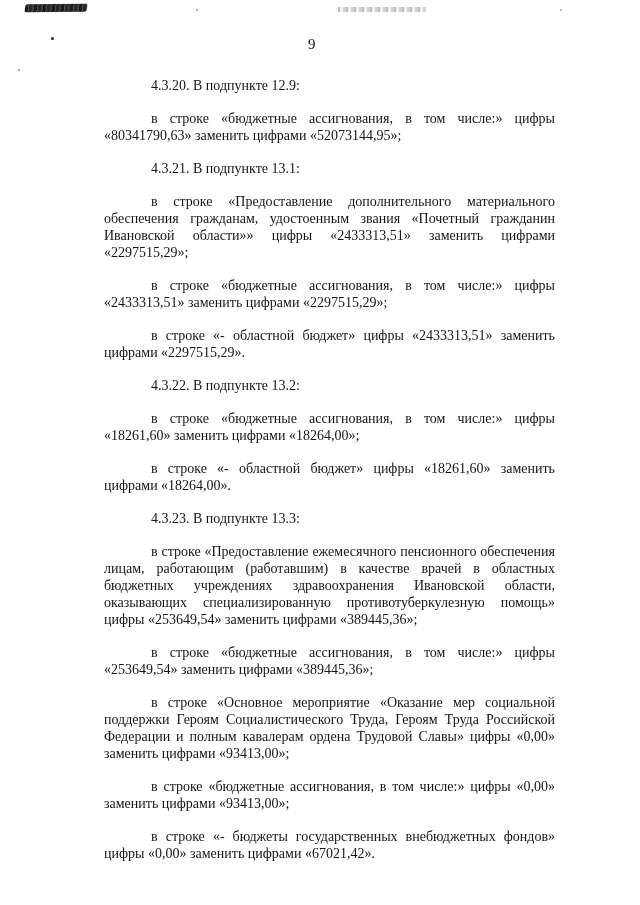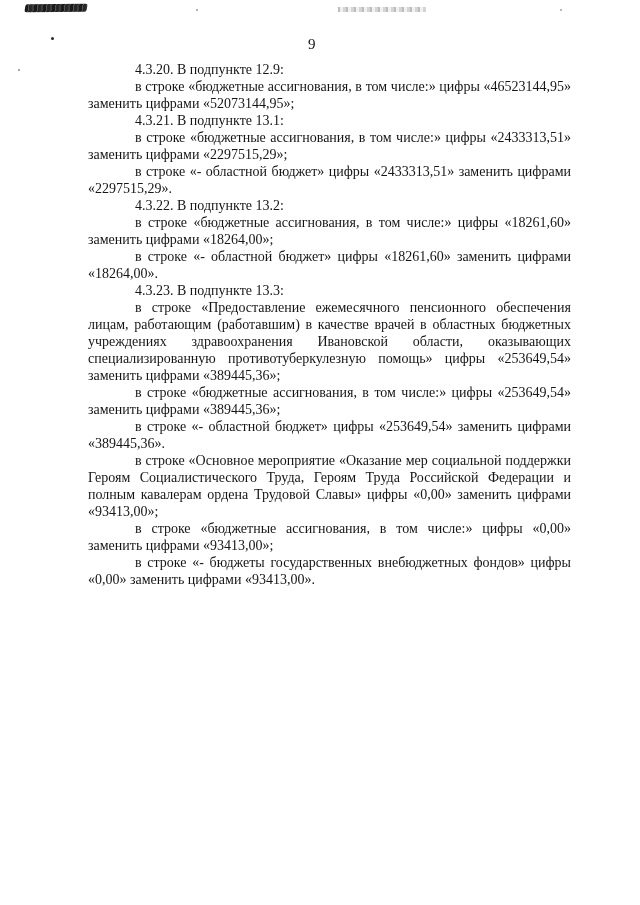--- a/index.html
+++ b/index.html
@@ -53,21 +53,21 @@
   }
   .content {
     position: absolute;
     left: 88px;
     top: 61px;
     width: 483px;
     font-size: 14px;
     line-height: 17px;
   }
   .content p {
-    margin: 0;
+    margin: 16px;
     padding: 0;
     text-indent: 47px;
     text-align: justify;
   }
   .content p.h {
     text-align: left;
   }
 </style>
 </head>
 <body>
@@ -79,33 +79,33 @@
   <div class="speck speck-1"></div>
   <div class="speck speck-2"></div>
   <div class="speck speck-3"></div>
   <div class="speck speck-4"></div>
 
   <div class="page-number">9</div>
 
   <div class="content">
 
     <p class="h">4.3.20. В подпункте 12.9:</p>
-    <p>в строке «бюджетные ассигнования, в том числе:» цифры «46523144,95» заменить цифрами «52073144,95»;</p>
+    <p>в строке «бюджетные ассигнования, в том числе:» цифры «80341790,63» заменить цифрами «52073144,95»;</p>
 
     <p class="h">4.3.21. В подпункте 13.1:</p>
+    <p>в строке «Предоставление дополнительного материального обеспечения гражданам, удостоенным звания «Почетный гражданин Ивановской области»» цифры «2433313,51» заменить цифрами «2297515,29»;</p>
     <p>в строке «бюджетные ассигнования, в том числе:» цифры «2433313,51» заменить цифрами «2297515,29»;</p>
     <p>в строке «- областной бюджет» цифры «2433313,51» заменить цифрами «2297515,29».</p>
 
     <p class="h">4.3.22. В подпункте 13.2:</p>
     <p>в строке «бюджетные ассигнования, в том числе:» цифры «18261,60» заменить цифрами «18264,00»;</p>
     <p>в строке «- областной бюджет» цифры «18261,60» заменить цифрами «18264,00».</p>
 
     <p class="h">4.3.23. В подпункте 13.3:</p>
     <p>в строке «Предоставление ежемесячного пенсионного обеспечения лицам, работающим (работавшим) в качестве врачей в областных бюджетных учреждениях здравоохранения Ивановской области, оказывающих специализированную противотуберкулезную помощь» цифры «253649,54» заменить цифрами «389445,36»;</p>
     <p>в строке «бюджетные ассигнования, в том числе:» цифры «253649,54» заменить цифрами «389445,36»;</p>
-    <p>в строке «- областной бюджет» цифры «253649,54» заменить цифрами «389445,36».</p>
 
     <p>в строке «Основное мероприятие «Оказание мер социальной поддержки Героям Социалистического Труда, Героям Труда Российской Федерации и полным кавалерам ордена Трудовой Славы» цифры «0,00» заменить цифрами «93413,00»;</p>
     <p>в строке «бюджетные ассигнования, в том числе:» цифры «0,00» заменить цифрами «93413,00»;</p>
-    <p>в строке «- бюджеты государственных внебюджетных фондов» цифры «0,00» заменить цифрами «93413,00».</p>
+    <p>в строке «- бюджеты государственных внебюджетных фондов» цифры «0,00» заменить цифрами «67021,42».</p>
 
   </div>
 </div>
 
 </body></html>

